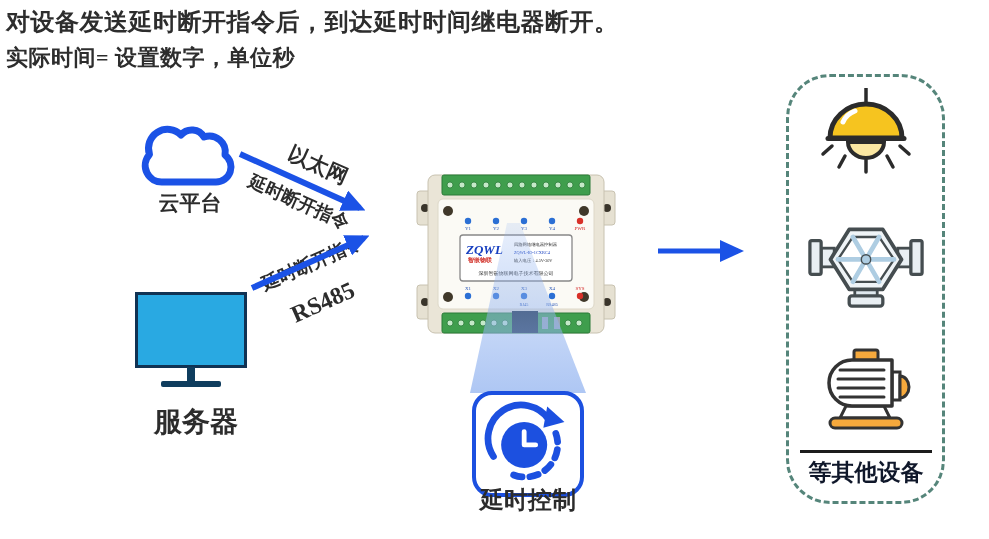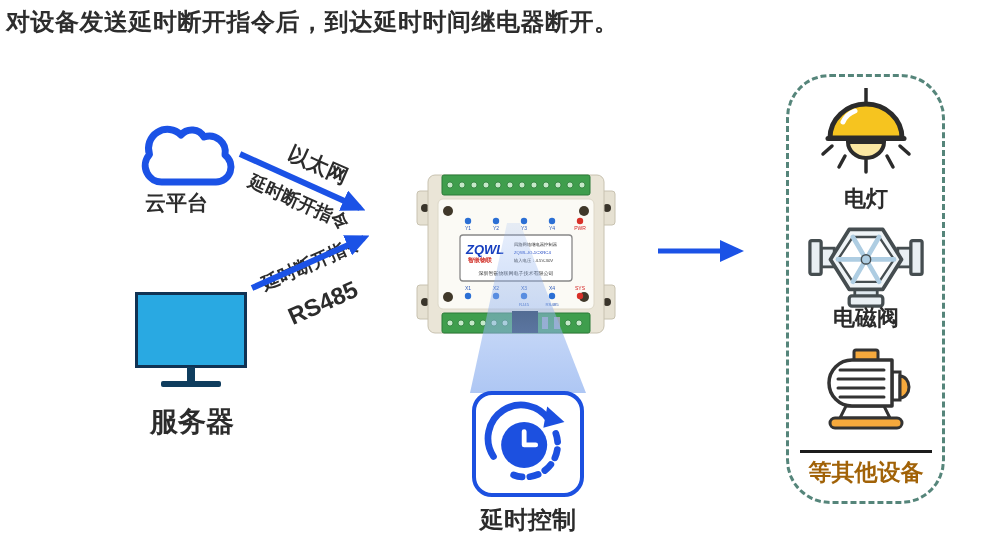--- a/index.html
+++ b/index.html
@@ -1,47 +1,48 @@
 <!DOCTYPE html>
 <html><head>
 <meta charset="utf-8">
 <style>
   html,body{margin:0;padding:0;background:#fff;}
   .canvas{
     position:relative;width:989px;height:539px;background:#ffffff;overflow:hidden;
-    font-family:Liberation Sans, sans-serif;color:#2e2e2e;
+    font-family:Liberation Serif, serif;color:#2e2e2e;
   }
   .abs{position:absolute;}
   .headline{font-size:24px;font-weight:600;color:#2d2d2d;white-space:nowrap;letter-spacing:0.5px;}
   .headline2{font-size:22px;font-weight:600;color:#2d2d2d;white-space:nowrap;letter-spacing:0.5px;}
-  .node-label{font-weight:600;font-size:21px;color:#2c2c2c;white-space:nowrap;}
+  .node-label{font-weight:600;font-size:21px;color:#2c2c2c;text-align:center;white-space:nowrap;}
   .link-label{font-weight:600;color:#2c2c2c;text-align:center;white-space:nowrap;}
   .rot-eth{transform:rotate(24deg);font-size:21px;}
   .rot-cmd1{transform:rotate(24deg);font-size:18px;}
   .rot-cmd2{transform:rotate(-24deg);font-size:18px;}
   .rot-rs{transform:rotate(-24deg);font-size:24px;font-weight:700;}
   .delay-box{
     width:104px;height:98px;background:#fff;border:4px solid #1c50e0;border-radius:20px;
     display:flex;align-items:center;justify-content:center;
   }
   .delay-label{font-size:24px;font-weight:700;color:#2b2b2b;text-align:center;}
   .dashed-box{
     width:153px;height:424px;border:3px dashed #55857a;border-radius:44px;background:#fff;
   }
   .target-label{font-size:22px;font-weight:700;color:#2b2b2b;text-align:center;white-space:nowrap;}
-  .footer-label{font-size:23px;font-weight:700;color:#a16207;text-align:center;white-space:nowrap;}
+  .footer-label{font-size:23px;font-weight:700;color:#0f172a;text-align:center;white-space:nowrap;}
   .divider{background:#1c1c1c;height:3px;}
   svg{display:block;}
 </style>
 </head>
 <body>
 
 <div class="canvas">
 
   <div class="abs headline" style="left:6px;top:6px;">对设备发送延时断开指令后，到达延时时间继电器断开。</div>
+  <div class="abs headline2" style="left:6px;top:43px;">实际时间= 设置数字，单位秒</div>
 
   <div class="abs" style="left:138px;top:110px;width:100px;height:82px;">
     <svg width="100" height="82" viewBox="0 0 100 82">
       <path d="M 25 72 A 16.5 16.5 0 0 1 11.5 44.5 A 19 19 0 0 1 43 25 A 14 14 0 0 1 66 27 A 16 16 0 0 1 87 45 A 15 15 0 0 1 78 72 Z" fill="#ffffff" stroke="#1b52e6" stroke-width="7" stroke-linejoin="round" stroke-linecap="round"></path>
     </svg>
   </div>
   <div class="abs node-label" style="left:145px;top:189px;width:90px;">云平台</div>
 
   <div class="abs" style="left:135px;top:292px;width:112px;height:100px;">
     <svg width="112" height="100" viewBox="0 0 112 100">
@@ -166,41 +167,40 @@
 
   <div class="abs delay-box" style="left:472px;top:391px;">
     <svg width="100" height="94" viewBox="0 0 104 98">
       <path d="M 16 62 A 34 34 0 1 1 74 24" fill="none" stroke="#1c50e0" stroke-width="7" stroke-linecap="round"></path>
       <polygon points="72,10 90,26 68,32" fill="#1c50e0"></polygon>
       <path d="M 81 38 A 34 34 0 0 1 34 80" fill="none" stroke="#1c50e0" stroke-width="7" stroke-linecap="round" stroke-dasharray="9 8"></path>
       <circle cx="48" cy="50" r="24" fill="#1c50e0"></circle>
       <path d="M 48 36 V 50 H 60" fill="none" stroke="#ffffff" stroke-width="5" stroke-linecap="round" stroke-linejoin="round"></path>
     </svg>
   </div>
-  <div class="abs delay-label" style="left:468px;top:504px;width:120px;">延时控制</div>
+  <div class="abs delay-label" style="left:468px;top:484px;width:120px;">延时控制</div>
 
   <div class="abs dashed-box" style="left:786px;top:74px;"></div>
 
   <div class="abs" style="left:818px;top:86px;width:96px;height:100px;">
     <svg width="96" height="100" viewBox="0 0 96 100">
       <line x1="48" y1="2" x2="48" y2="20" stroke="#2b2b2b" stroke-width="3.5"></line>
       <path d="M 12 52 A 36 34 0 0 1 84 52 Z" fill="#f6c41f" stroke="#2b2b2b" stroke-width="5" stroke-linejoin="round"></path>
       <path d="M 25 36 A 22 20 0 0 1 37 25" fill="none" stroke="#ffffff" stroke-width="5" stroke-linecap="round"></path>
       <line x1="10" y1="52.5" x2="86" y2="52.5" stroke="#2b2b2b" stroke-width="5" stroke-linecap="round"></line>
       <path d="M 30 56 A 18 16 0 0 0 66 56 Z" fill="#fbe7a2" stroke="#2b2b2b" stroke-width="4"></path>
       <g stroke="#2b2b2b" stroke-width="3.5" stroke-linecap="round">
         <line x1="14" y1="60" x2="5" y2="68"></line>
         <line x1="27" y1="70" x2="21" y2="81"></line>
         <line x1="48" y1="74" x2="48" y2="86"></line>
         <line x1="69" y1="70" x2="75" y2="81"></line>
         <line x1="82" y1="60" x2="91" y2="68"></line>
       </g>
     </svg>
   </div>
-  <div class="abs target-label" style="left:816px;top:184px;width:100px;">电灯</div>
 
   <div class="abs" style="left:808px;top:222px;width:116px;height:86px;">
     <svg width="116" height="86" viewBox="0 0 124 92">
       <rect x="14" y="28" width="14" height="20" fill="#e9eff3" stroke="#454d50" stroke-width="3"></rect>
       <rect x="96" y="28" width="14" height="20" fill="#e9eff3" stroke="#454d50" stroke-width="3"></rect>
       <rect x="2" y="20" width="12" height="36" rx="2" fill="#e9eff3" stroke="#454d50" stroke-width="3.5"></rect>
       <rect x="110" y="20" width="12" height="36" rx="2" fill="#e9eff3" stroke="#454d50" stroke-width="3.5"></rect>
       <rect x="50" y="70" width="24" height="10" fill="#dfe8ee" stroke="#454d50" stroke-width="3"></rect>
       <rect x="44" y="79" width="36" height="11" rx="3" fill="#e9eff3" stroke="#454d50" stroke-width="3.5"></rect>
       <polygon points="44,8 80,8 100,40 80,72 44,72 24,40" fill="#eff4f7" stroke="#454d50" stroke-width="4" stroke-linejoin="round"></polygon>
@@ -209,21 +209,20 @@
         <line x1="62" y1="40" x2="48" y2="16"></line>
           <line x1="62" y1="40" x2="76" y2="16"></line>
         <line x1="62" y1="40" x2="92" y2="40"></line>
           <line x1="62" y1="40" x2="76" y2="64"></line>
         <line x1="62" y1="40" x2="48" y2="64"></line>
           <line x1="62" y1="40" x2="32" y2="40"></line>
       </g>
       <circle cx="62" cy="40" r="5" fill="#aecde2" stroke="#454d50" stroke-width="1.5"></circle>
     </svg>
   </div>
-  <div class="abs target-label" style="left:806px;top:303px;width:120px;">电磁阀</div>
 
   <div class="abs" style="left:818px;top:348px;width:96px;height:82px;">
     <svg width="96" height="82" viewBox="0 0 96 82">
       <rect x="36" y="2" width="24" height="11" rx="2" fill="#f6a93c" stroke="#333333" stroke-width="3"></rect>
       <rect x="74" y="24" width="8" height="28" fill="#ffffff" stroke="#333333" stroke-width="3"></rect>
       <path d="M 82 28 A 9 11 0 0 1 82 50 Z" fill="#f6a93c" stroke="#333333" stroke-width="3"></path>
       <polygon points="28,58 66,58 72,70 22,70" fill="#ffffff" stroke="#333333" stroke-width="3"></polygon>
       <path d="M 34 12 L 74 12 L 74 58 L 34 58 A 23 23 0 0 1 34 12 Z" fill="#ffffff" stroke="#333333" stroke-width="3.5" stroke-linejoin="round"></path>
       <g stroke="#333333" stroke-width="3" stroke-linecap="round">
         <line x1="22" y1="22" x2="66" y2="22"></line>

